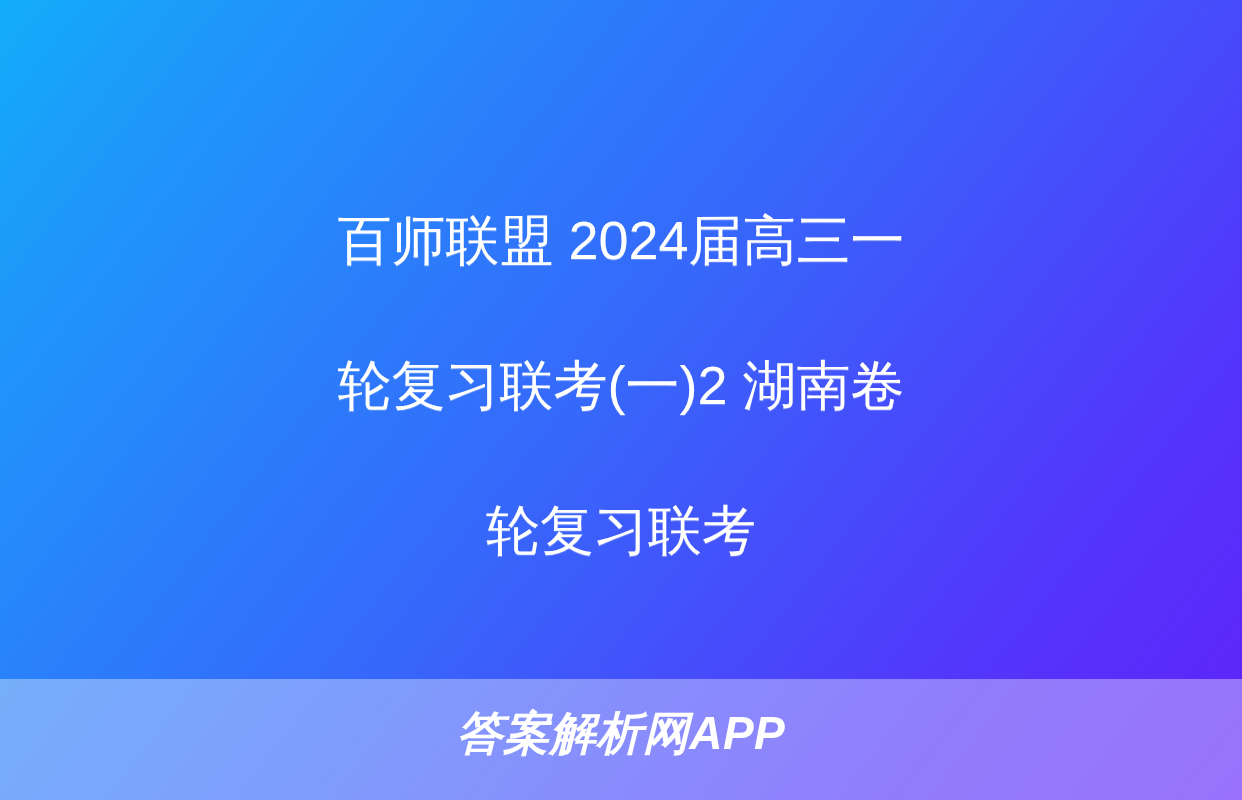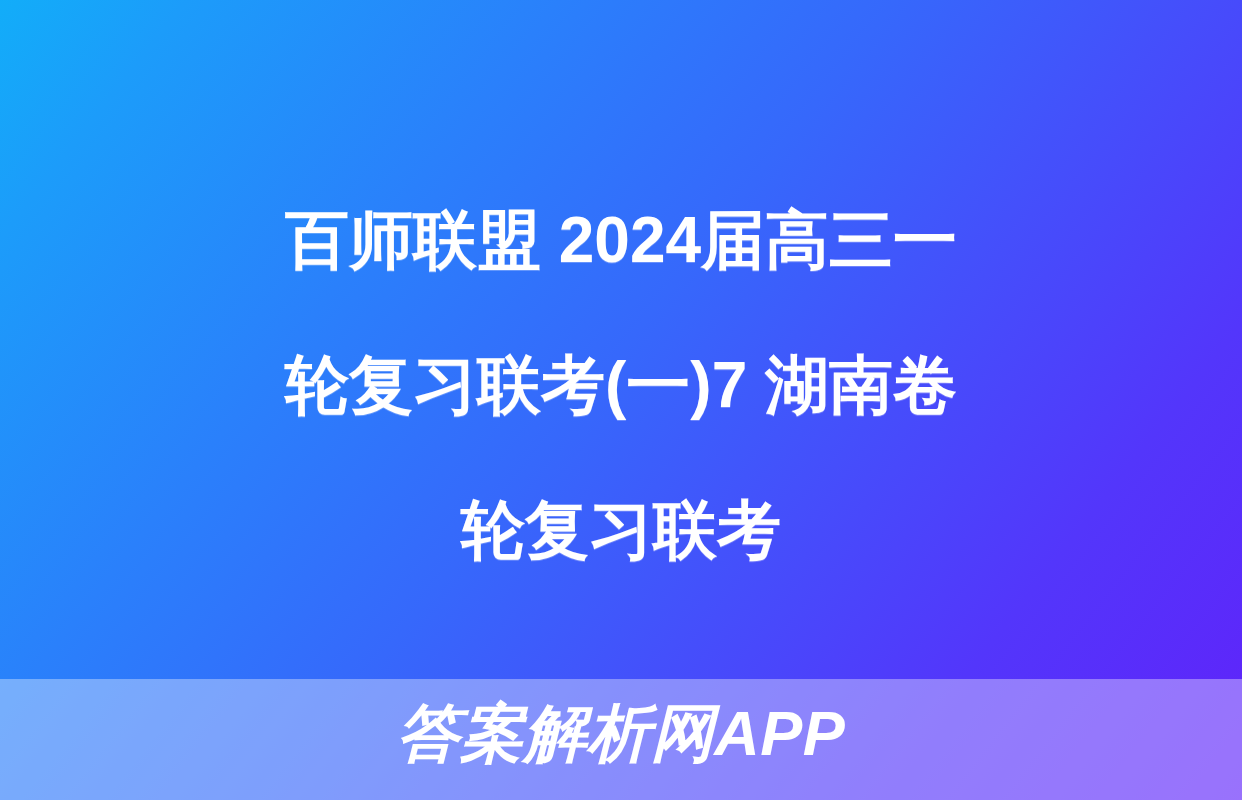--- a/index.html
+++ b/index.html
@@ -29,59 +29,59 @@
     left: 0;
     top: 168px;
     width: 1242px;
     text-align: center;
     padding: 0 40px;
     box-sizing: border-box;
   }
   .title-line {
     display: block;
     color: #ffffff;
-    font-size: 64px;
+    font-size: 54px;
     line-height: 145px;
-    font-weight: 700;
+    font-weight: 400;
     letter-spacing: 0px;
     white-space: nowrap;
     text-shadow: 0 1px 0 rgba(255,255,255,0.25);
   }
   
   .bottom-band {
     position: absolute;
     left: 0;
     top: 679px;
     width: 1242px;
     height: 121px;
     background: rgba(255, 255, 255, 0.36);
   }
   .watermark {
     position: absolute;
     left: 0;
     top: 705px;
     width: 1242px;
     text-align: center;
     color: #ffffff;
-    font-size: 63px;
+    font-size: 46px;
     line-height: 56px;
     font-weight: 700;
     font-style: italic;
     letter-spacing: 0.5px;
     white-space: nowrap;
   }
 </style>
 </head>
 <body>
 
 <div id="poster">
 
   <div class="title-block">
     <span class="title-line">百师联盟 2024届高三一</span>
-    <span class="title-line">轮复习联考(一)7 湖南卷</span>
+    <span class="title-line">轮复习联考(一)2 湖南卷</span>
     <span class="title-line">轮复习联考</span>
   </div>
 
   <div class="bottom-band"></div>
 
   <div class="watermark">答案解析网APP</div>
 
 </div>
 
 </body></html>

